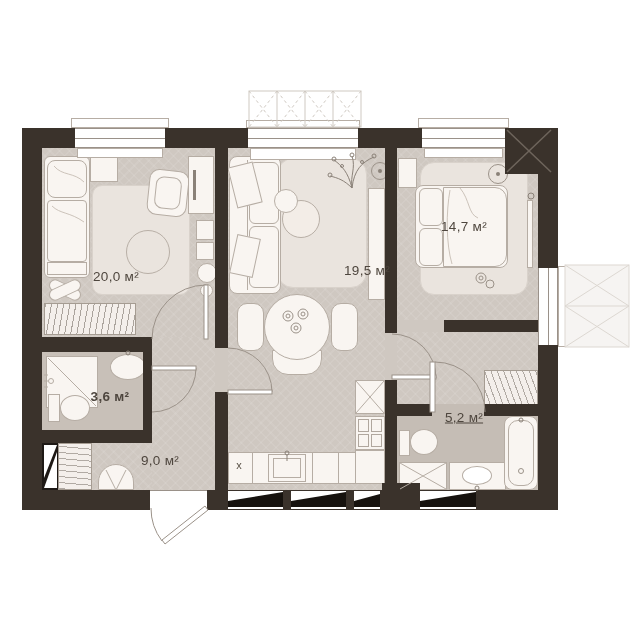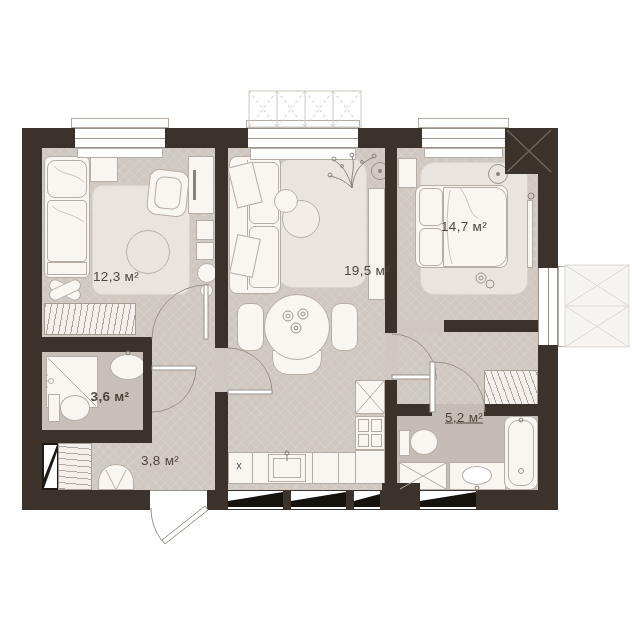--- a/index.html
+++ b/index.html
@@ -302,21 +302,21 @@
       <path d="M52,206 C60,214 70,212 84,222"></path>
       <path d="M54,166 C62,176 74,172 84,182"></path>
     </g>
 
     <g stroke="#b6ada4" stroke-width="1">
       <line x1="116" y1="490" x2="106" y2="470"></line>
         <line x1="116" y1="490" x2="126" y2="470"></line>
     </g>
   </svg>
 
-  <div class="abs room-label z6" style="left:116px;top:276px;">12,3 м²</div>
+  <div class="abs room-label z6" style="left:116px;top:276px;">20,0 м²</div>
   <div class="abs room-label z6" style="left:339px;top:270px;margin-left:28px;">19,5 м²</div>
   <div class="abs room-label z6" style="left:464px;top:226px;">14,7 м²</div>
   <div class="abs room-label z6" style="left:110px;top:396px;font-weight:bold;">3,6 м²</div>
-  <div class="abs room-label z6" style="left:160px;top:460px;">3,8 м²</div>
+  <div class="abs room-label z6" style="left:160px;top:460px;">9,0 м²</div>
   <div class="abs room-label z6" style="left:464px;top:417px;text-decoration:underline;">5,2 м²</div>
   <div class="abs mini-label z6" style="left:239px;top:465px;">х</div>
 
 </div>
 
 </body></html>

